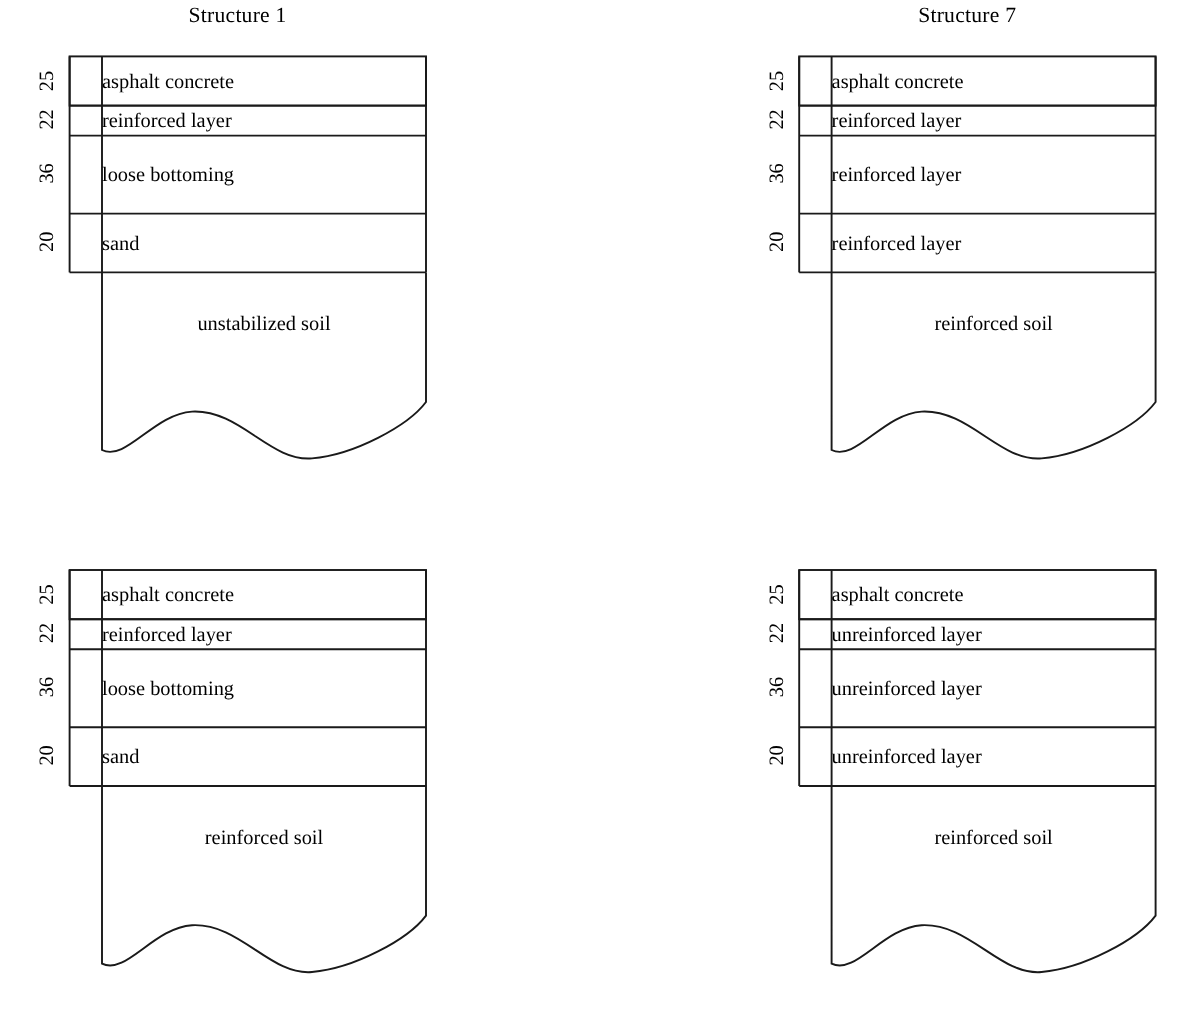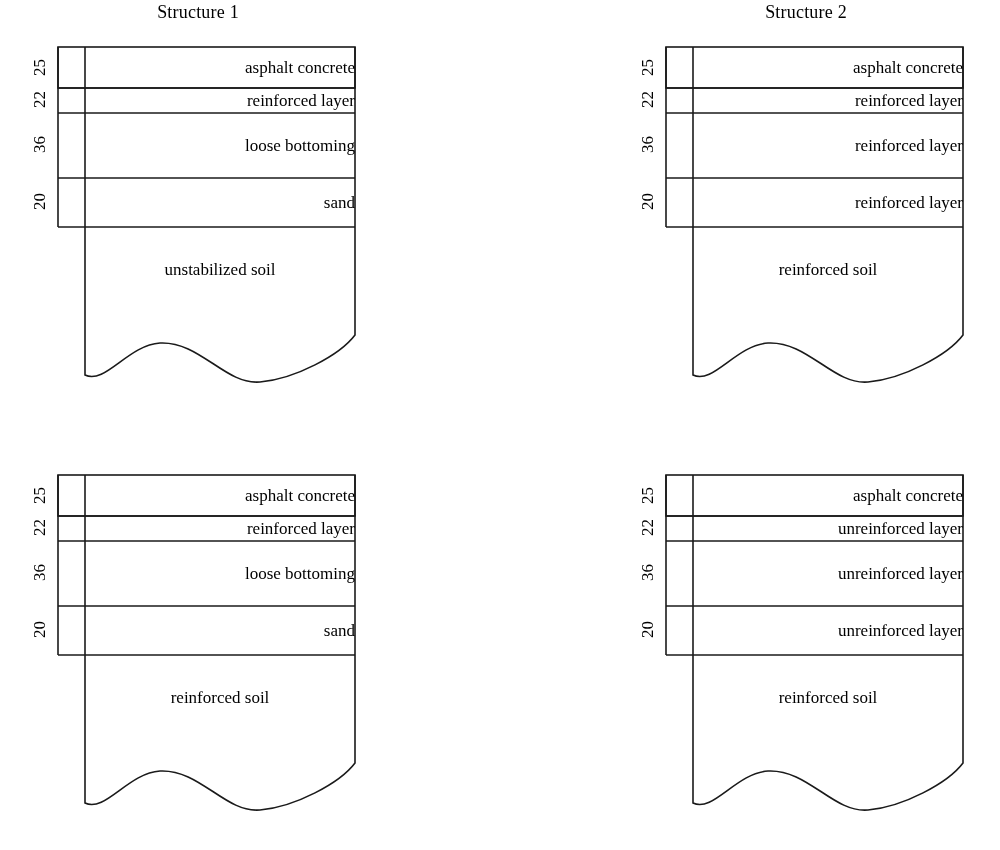--- a/index.html
+++ b/index.html
@@ -71,21 +71,21 @@
     white-space: nowrap;
     text-align: center;
   }
 
   
   .layer-label {
     position: absolute;
     font-size: 17px;
     line-height: 19px;
     white-space: nowrap;
-    text-align: right;
+    text-align: left;
   }
 
   .soil-label {
     position: absolute;
     font-size: 17px;
     line-height: 19px;
     white-space: nowrap;
     text-align: center;
   }
 </style>
@@ -128,21 +128,21 @@
     <div class="layer-label" style="left:75px; top:58px; width:270px;">asphalt concrete</div>
     <div class="layer-label" style="left:75px; top:91px; width:270px;">reinforced layer</div>
     <div class="layer-label" style="left:75px; top:136px; width:270px;">loose bottoming</div>
     <div class="layer-label" style="left:75px; top:193px; width:270px;">sand</div>
 
     <div class="soil-label" style="left:75px; top:260px; width:270px;">unstabilized soil</div>
   </div>
 
   <div class="panel" id="panel-1" style="left:618px; top:0px;">
 
-    <div class="panel-title shift">Structure 2</div>
+    <div class="panel-title shift">Structure 7</div>
 
     <div class="drawing">
       <svg width="430" height="400" viewBox="0 0 430 400" xmlns="http://www.w3.org/2000/svg">
         <g fill="none" stroke="#1a1a1a" stroke-width="1.6" shape-rendering="geometricPrecision">
           <rect x="48" y="47" width="297" height="41"></rect>
           <line x1="75" y1="47" x2="75" y2="227"></line>
           <line x1="48" y1="88" x2="345" y2="88"></line>
           <line x1="48" y1="113" x2="345" y2="113"></line>
           <line x1="48" y1="178" x2="345" y2="178"></line>
           <line x1="48" y1="227" x2="345" y2="227"></line>

